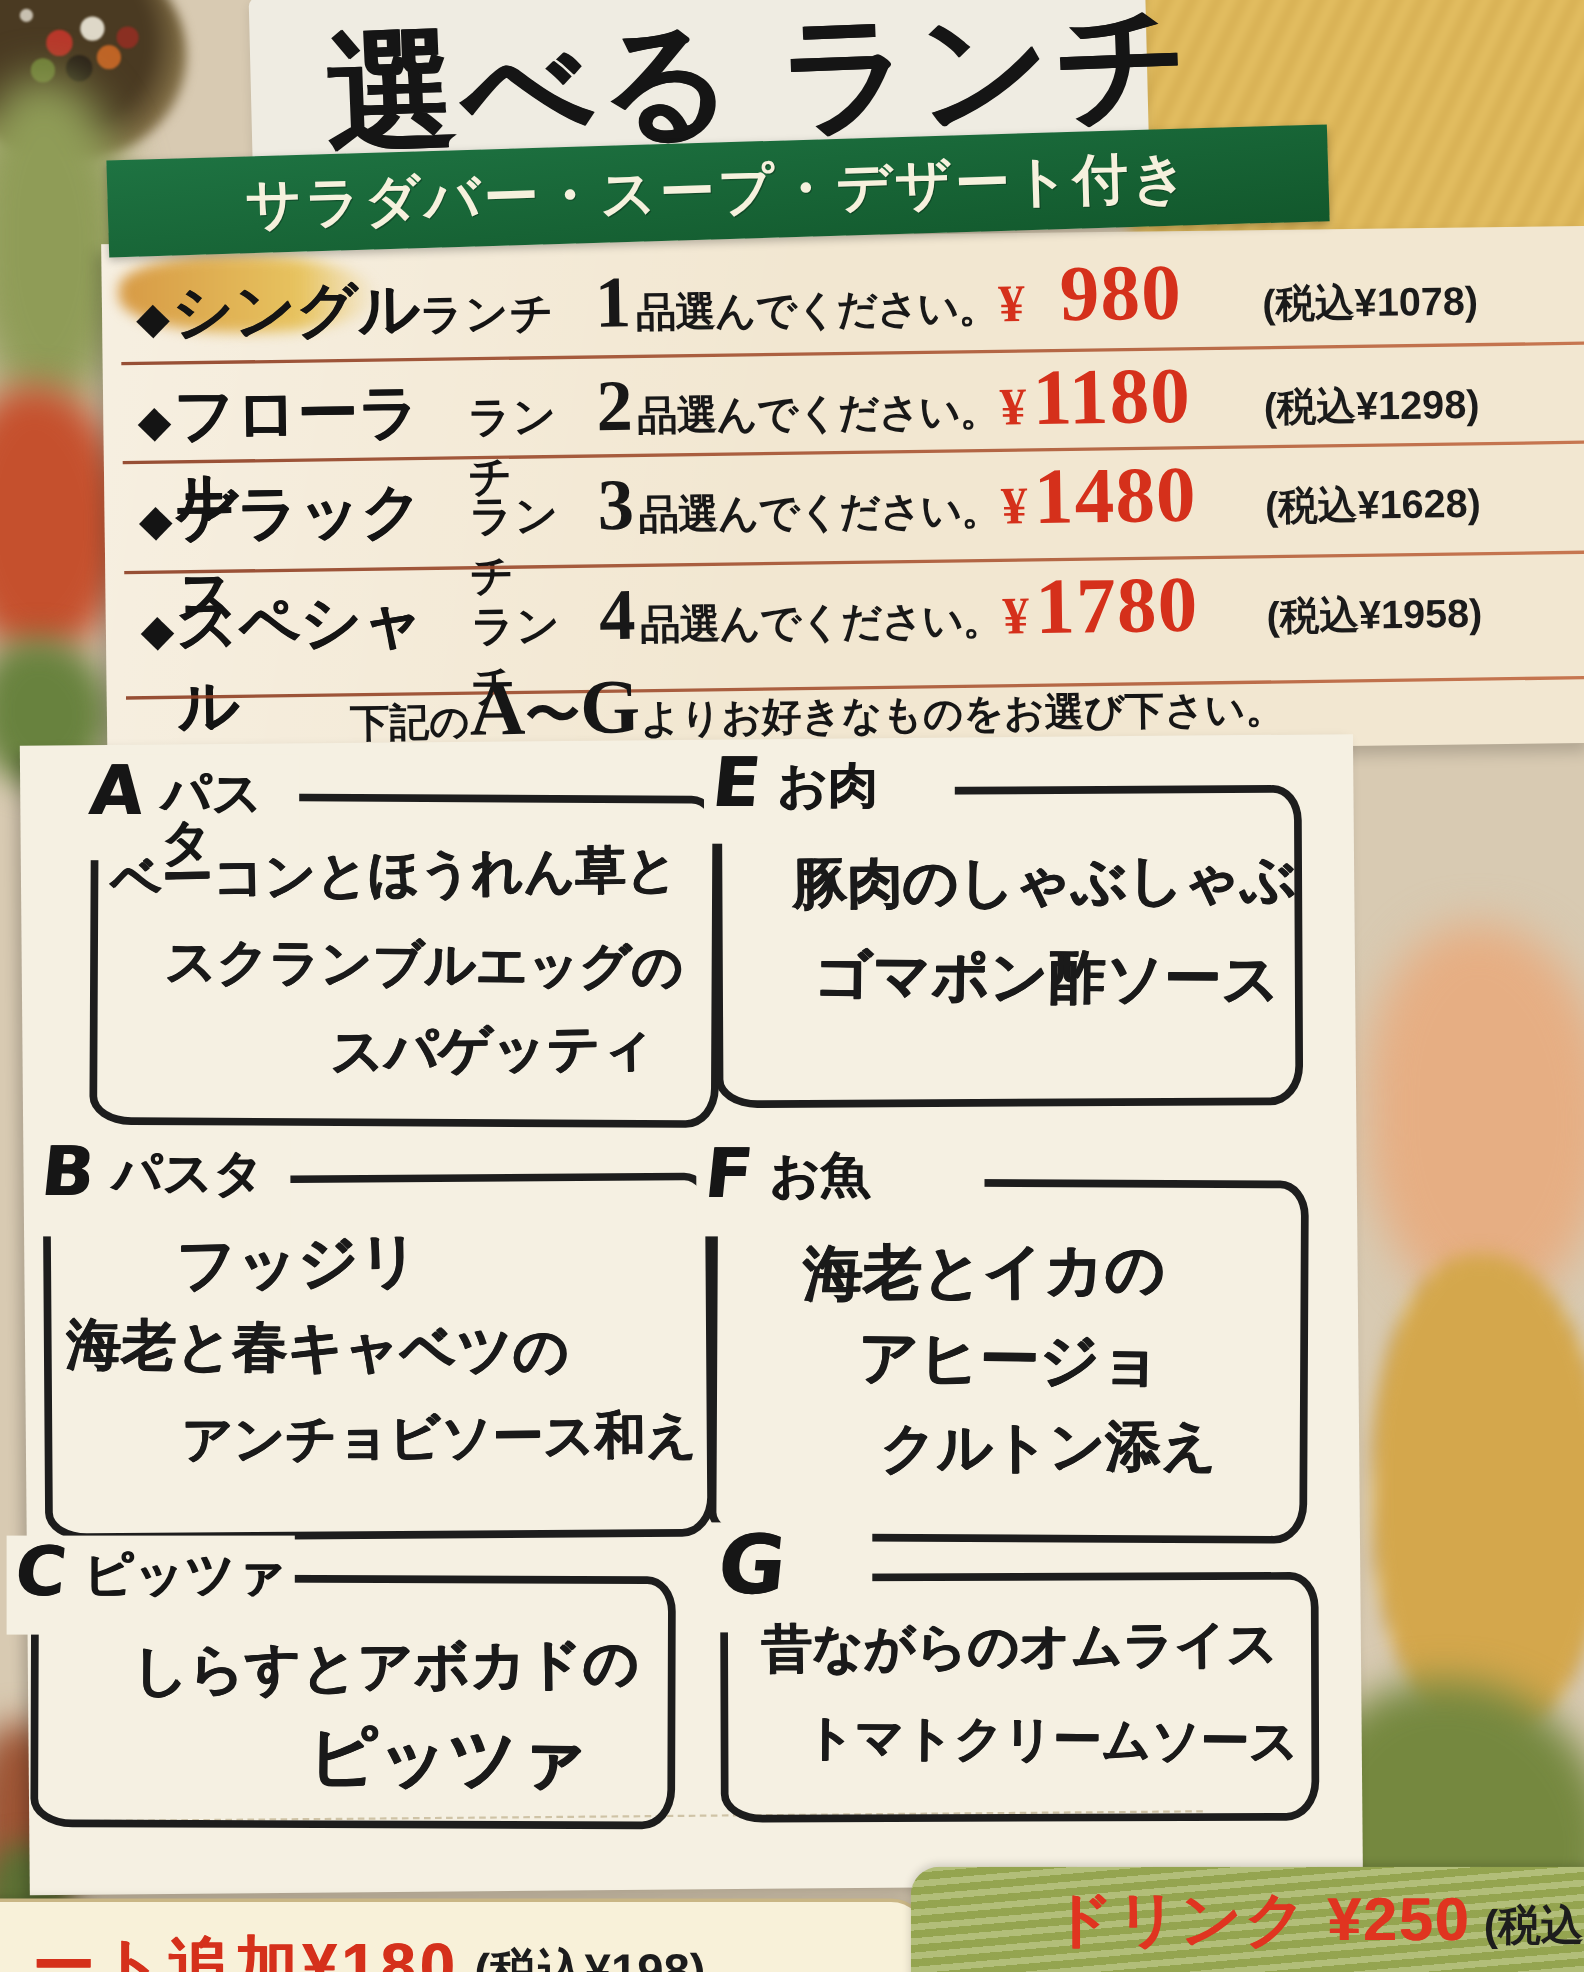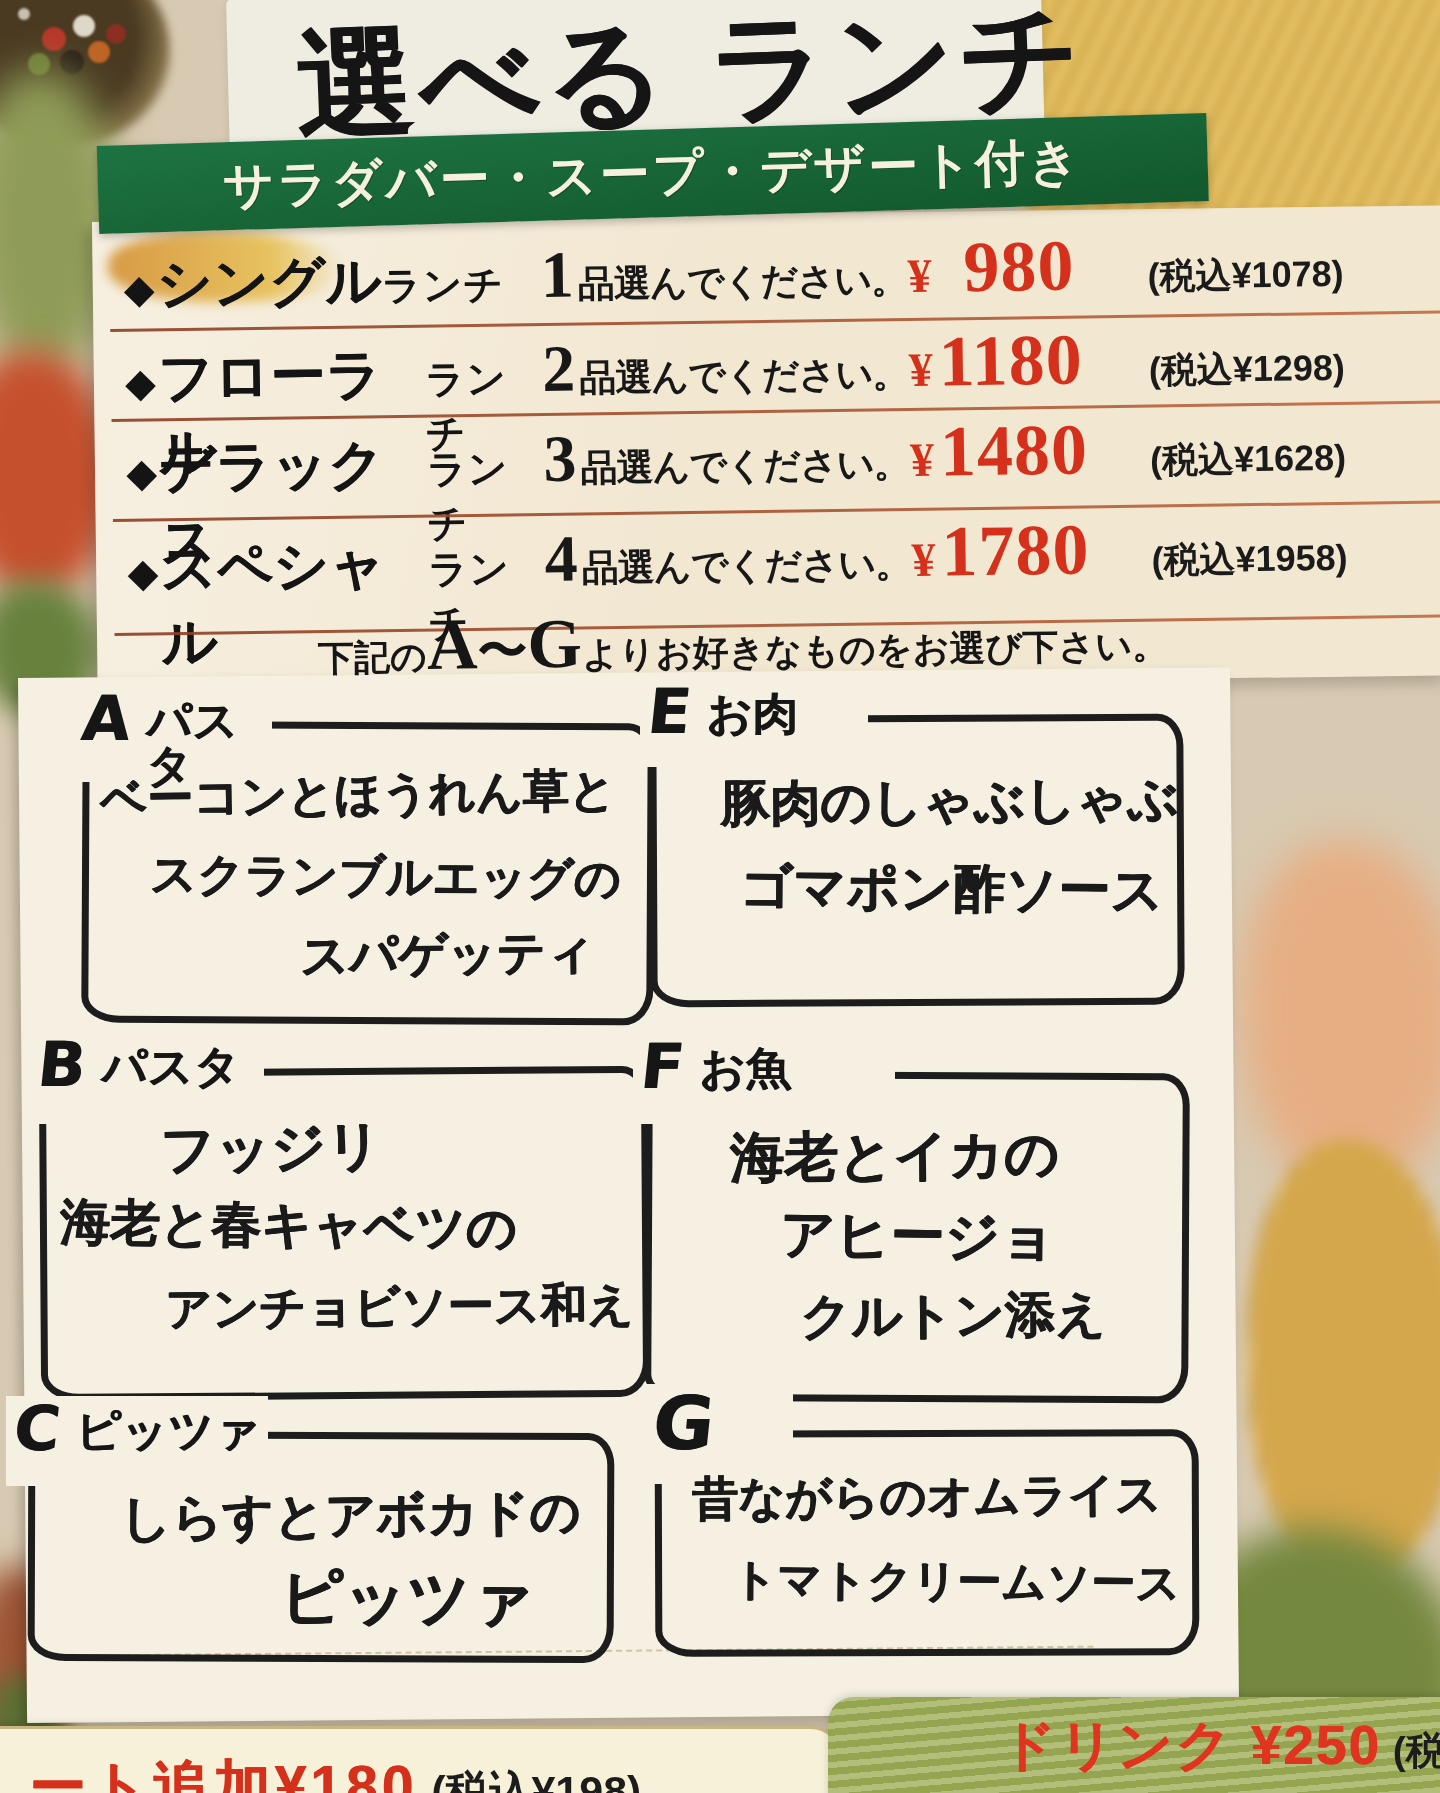--- a/index.html
+++ b/index.html
@@ -87,21 +87,21 @@
                 border:3px solid #c9b685;border-radius:0 34px 0 0;box-shadow:0 -2px 8px rgba(0,0,0,.12);
                 display:flex;align-items:baseline;padding:20px 0 0 62px;}
   .card-red{font-size:57px;font-weight:900;color:#d5301b;letter-spacing:4px;white-space:nowrap;
             text-shadow:.8px 0 0 currentColor;}
   .card-tax{font-size:43px;font-weight:800;color:#1c1c1c;margin-left:14px;white-space:nowrap;}
   .card-drink{left:828px;top:1697px;width:625px;height:140px;z-index:5;border-radius:26px 0 0 0;
               background:repeating-linear-gradient(175deg,rgba(255,255,255,.20) 0 6px,rgba(110,130,50,.22) 6px 13px),#9fae58;
               box-shadow:0 -2px 8px rgba(0,0,0,.15);padding:12px 0 0 128px;}
   .drink-line1{display:flex;align-items:baseline;}
   .drink-red{font-size:55px;font-weight:900;color:#e03420;letter-spacing:2px;white-space:nowrap;
-             text-shadow:.8px 0 0 currentColor;margin-left:44px;}
+             text-shadow:.8px 0 0 currentColor;}
   .drink-tax{font-size:39px;font-weight:800;color:#1d1d1d;margin-left:12px;white-space:nowrap;}
   .drink-sub{margin-top:8px;margin-left:18px;font-size:45px;font-weight:800;color:#222;white-space:nowrap;}
 </style>
 </head>
 <body>
 
 <div class="page">
 
   <div class="blob b-bowl"></div>
   <div class="abs b-dots" style="position:absolute;"></div>

